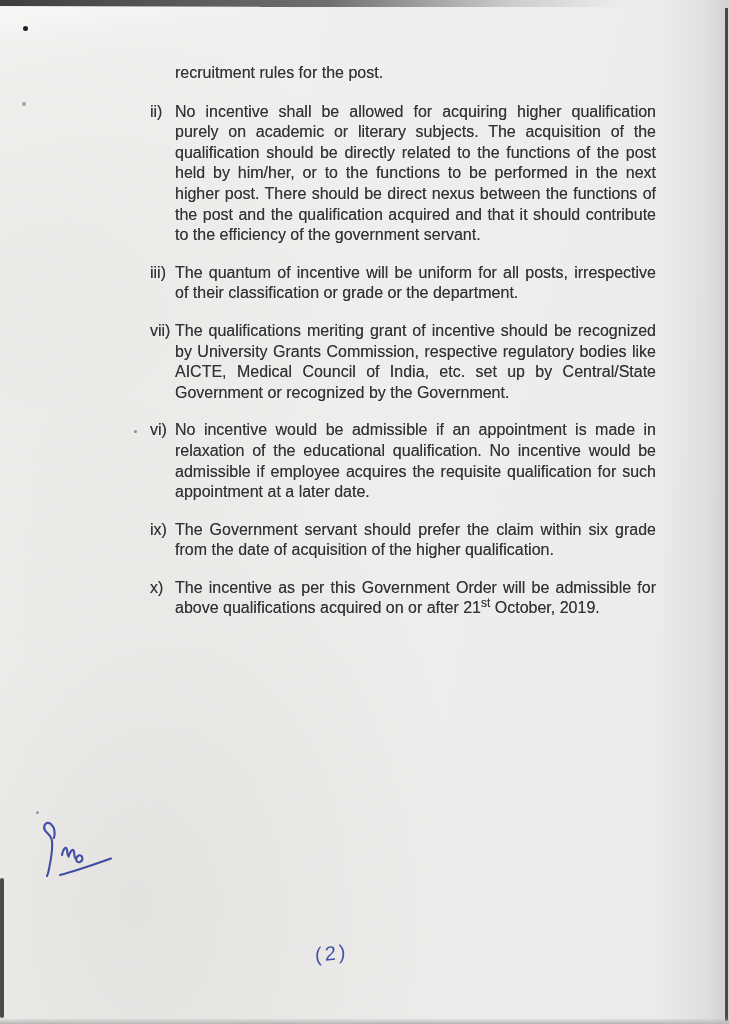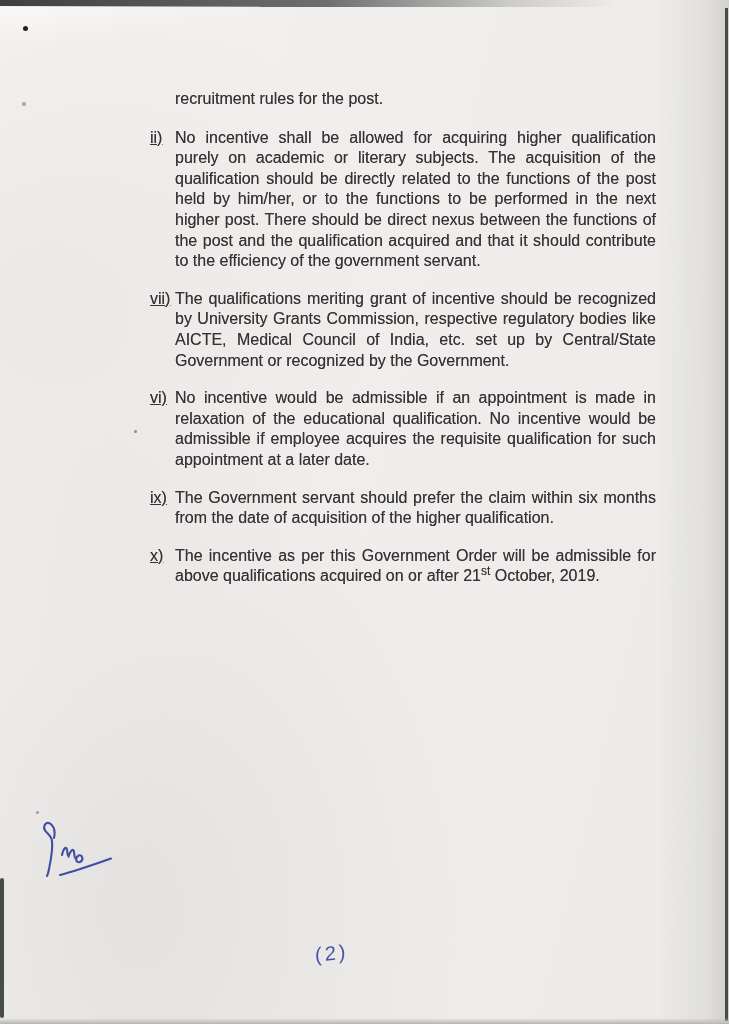--- a/index.html
+++ b/index.html
@@ -25,28 +25,28 @@
     background:linear-gradient(to bottom,rgba(150,148,146,0) 0%,#c2c0be 80%,#b5b3b1 100%);}
   .edge-left-dark{position:absolute;left:0;top:878px;width:4px;height:140px;background:#474c45;border-radius:2px;}
   .dot{position:absolute;border-radius:50%;}
   .dot-a{left:23px;top:26px;width:5px;height:5px;background:#222021;}
   .dot-b{left:22px;top:102px;width:4px;height:4px;background:#a3a19e;}
   .dot-c{left:134px;top:430px;width:3px;height:3px;background:#8e8c89;}
   .dot-d{left:36px;top:811px;width:3px;height:3px;background:#9b99a6;}
 
   
   .content{
-    position:absolute;left:150px;top:89px;width:506px;
+    position:absolute;left:150px;top:63px;width:506px;
     color:#343233;
     font-size:16px;line-height:20.6px;
     text-shadow:0 0 .35px rgba(52,50,51,.65);
   }
   .intro{margin:0 0 18px 0;padding-left:25px;}
   .item{margin:0 0 17px 0;padding-left:25px;text-indent:-25px;text-align:justify;}
-  .item .marker{display:inline-block;min-width:25px;text-indent:0;text-decoration:underline;}
+  .item .marker{display:inline-block;min-width:25px;text-indent:0;}
   .item sup{font-size:12px;line-height:0;}
 
   
   .signature{position:absolute;left:34px;top:808px;}
   .page-number{
     position:absolute;left:315px;top:942px;
     color:#2e3e9e;font-size:20px;letter-spacing:3px;
     transform:rotate(-6deg) skewX(-4deg);
     opacity:.88;
   }
@@ -67,34 +67,37 @@
   <div class="dot dot-d"></div>
 
   <div class="content">
 
     <p class="intro">recruitment rules for the post.</p>
 
     <div class="item">
       <span class="marker">ii)</span><span>No incentive shall be allowed for acquiring higher qualification purely on academic or literary subjects. The acquisition of the qualification should be directly related to the functions of the post held by him/her, or to the functions to be performed in the next higher post. There should be direct nexus between the functions of the post and the qualification acquired and that it should contribute to the efficiency of the government servant.</span>
     </div>
 
+    <div class="item">
+      <span class="marker">iii)</span><span>The quantum of incentive will be uniform for all posts, irrespective of their classification or grade or the department.</span>
+    </div>
 
 
 
     <div class="item">
       <span class="marker">vii)</span><span>The qualifications meriting grant of incentive should be recognized by University Grants Commission, respective regulatory bodies like AICTE, Medical Council of India, etc. set up by Central/State Government or recognized by the Government.</span>
     </div>
 
     <div class="item">
       <span class="marker">vi)</span><span>No incentive would be admissible if an appointment is made in relaxation of the educational qualification. No incentive would be admissible if employee acquires the requisite qualification for such appointment at a later date.</span>
     </div>
 
 
     <div class="item">
-      <span class="marker">ix)</span><span>The Government servant should prefer the claim within six months from the date of acquisition of the higher qualification.</span>
+      <span class="marker">ix)</span><span>The Government servant should prefer the claim within six grade from the date of acquisition of the higher qualification.</span>
     </div>
 
     <div class="item">
       <span class="marker">x)</span><span>The incentive as per this Government Order will be admissible for above qualifications acquired on or after 21</span><sup>st</sup><span> October, 2019.</span>
     </div>
 
   </div>
 
   <svg class="signature" width="110" height="100" viewBox="0 0 110 100" fill="none">
     <g stroke="#2e3e9e" stroke-width="2.1" stroke-linecap="round" fill="none" opacity="0.9">

